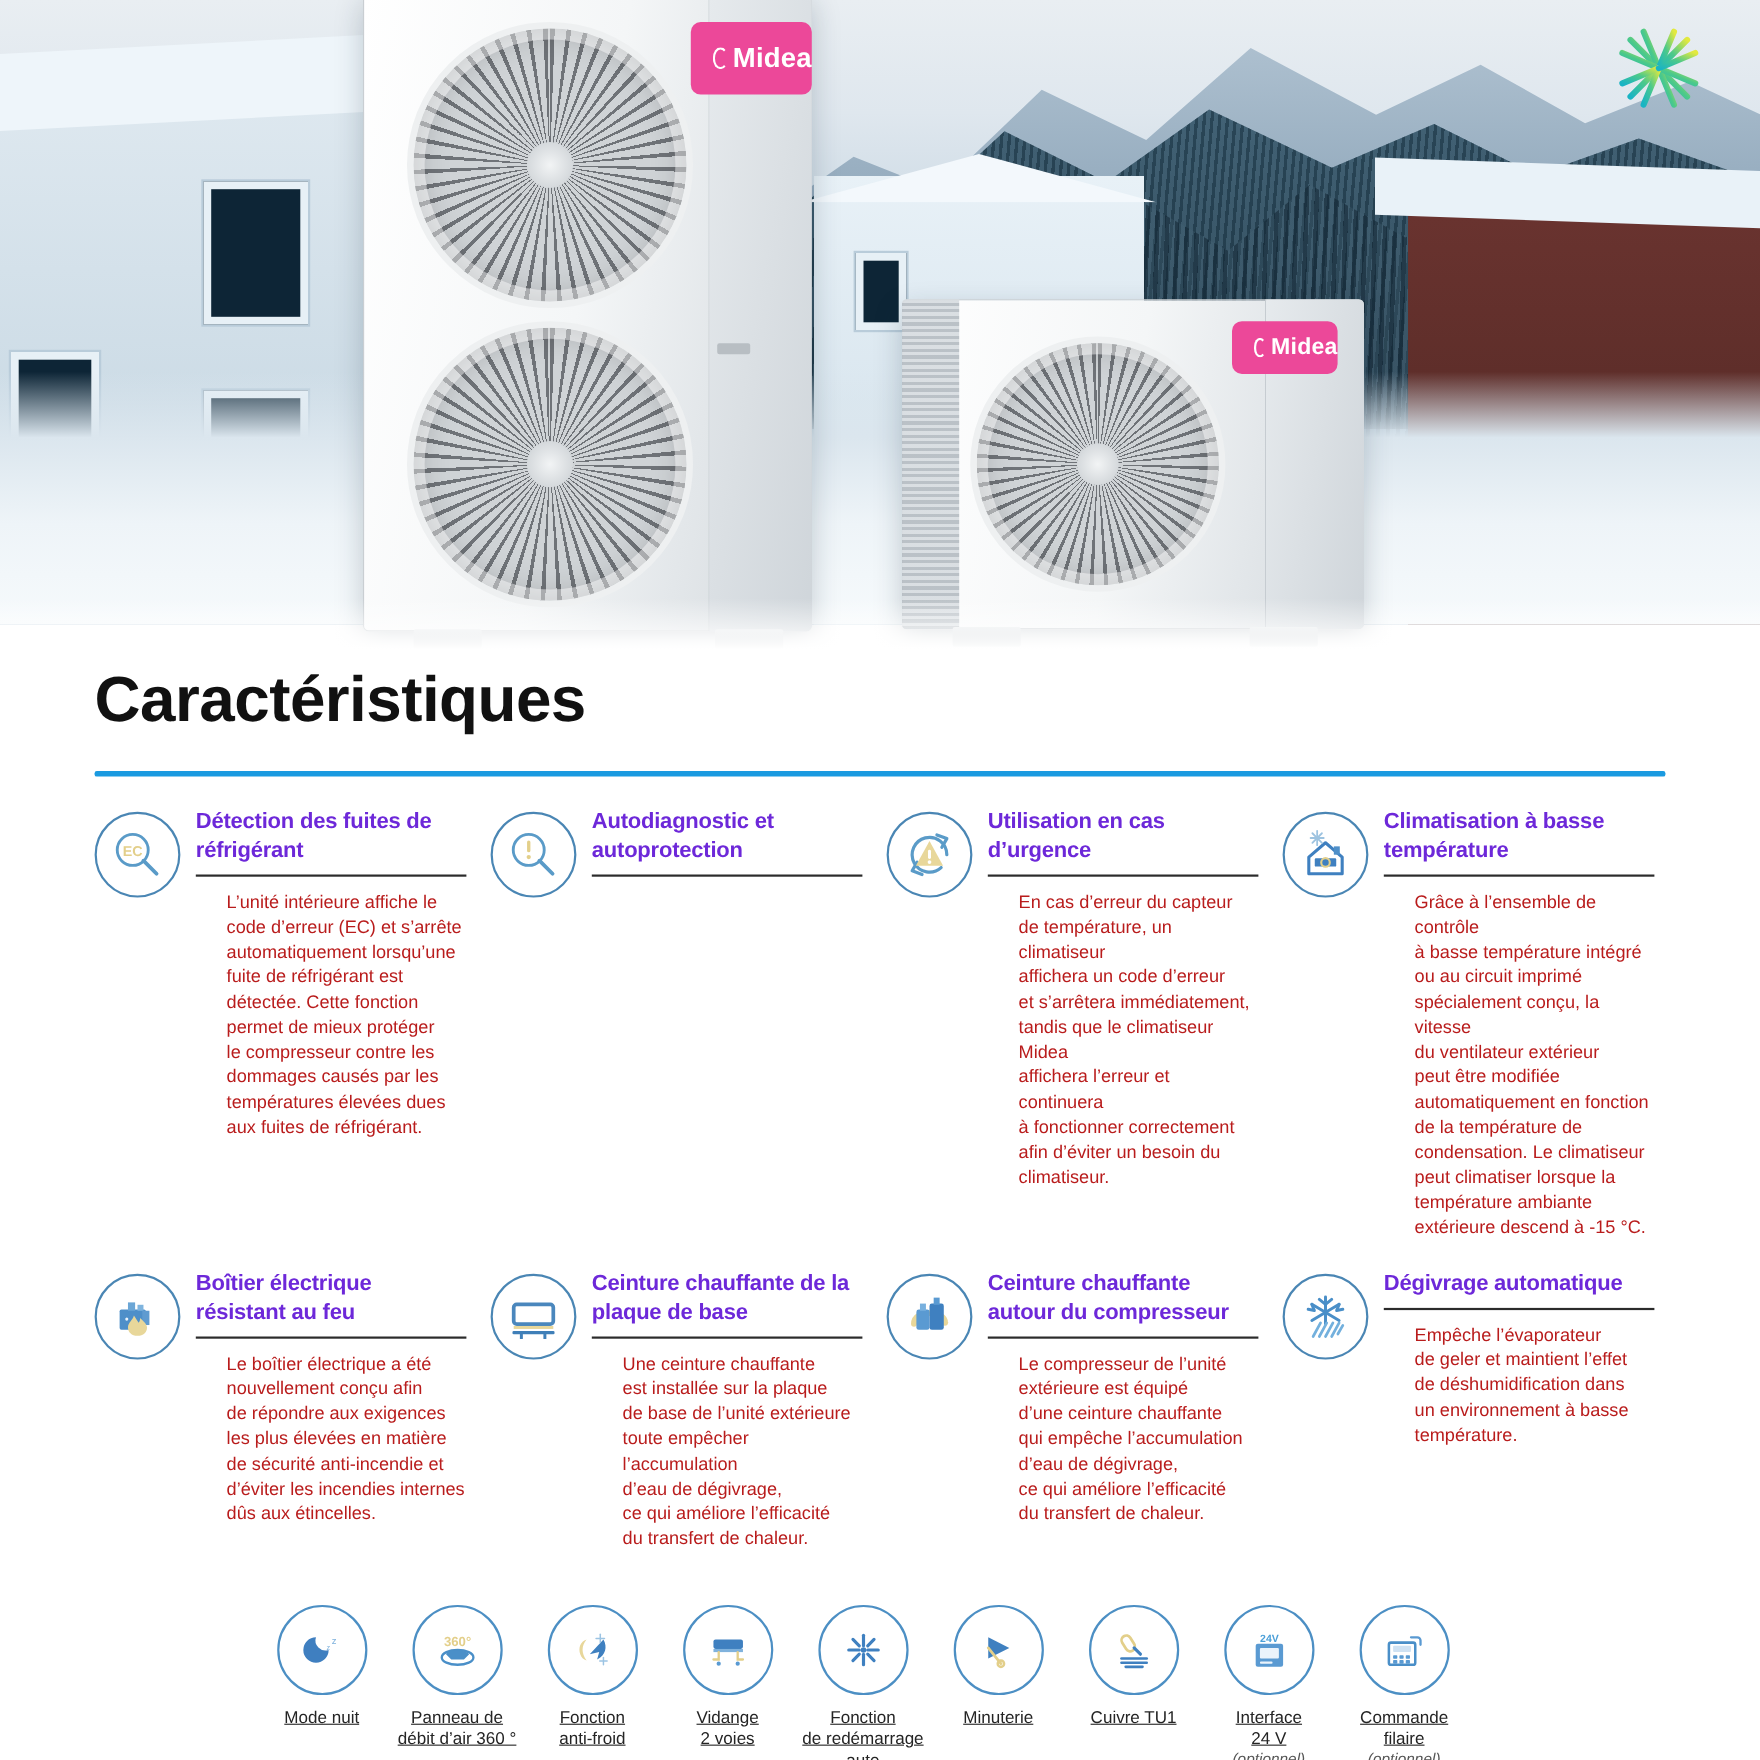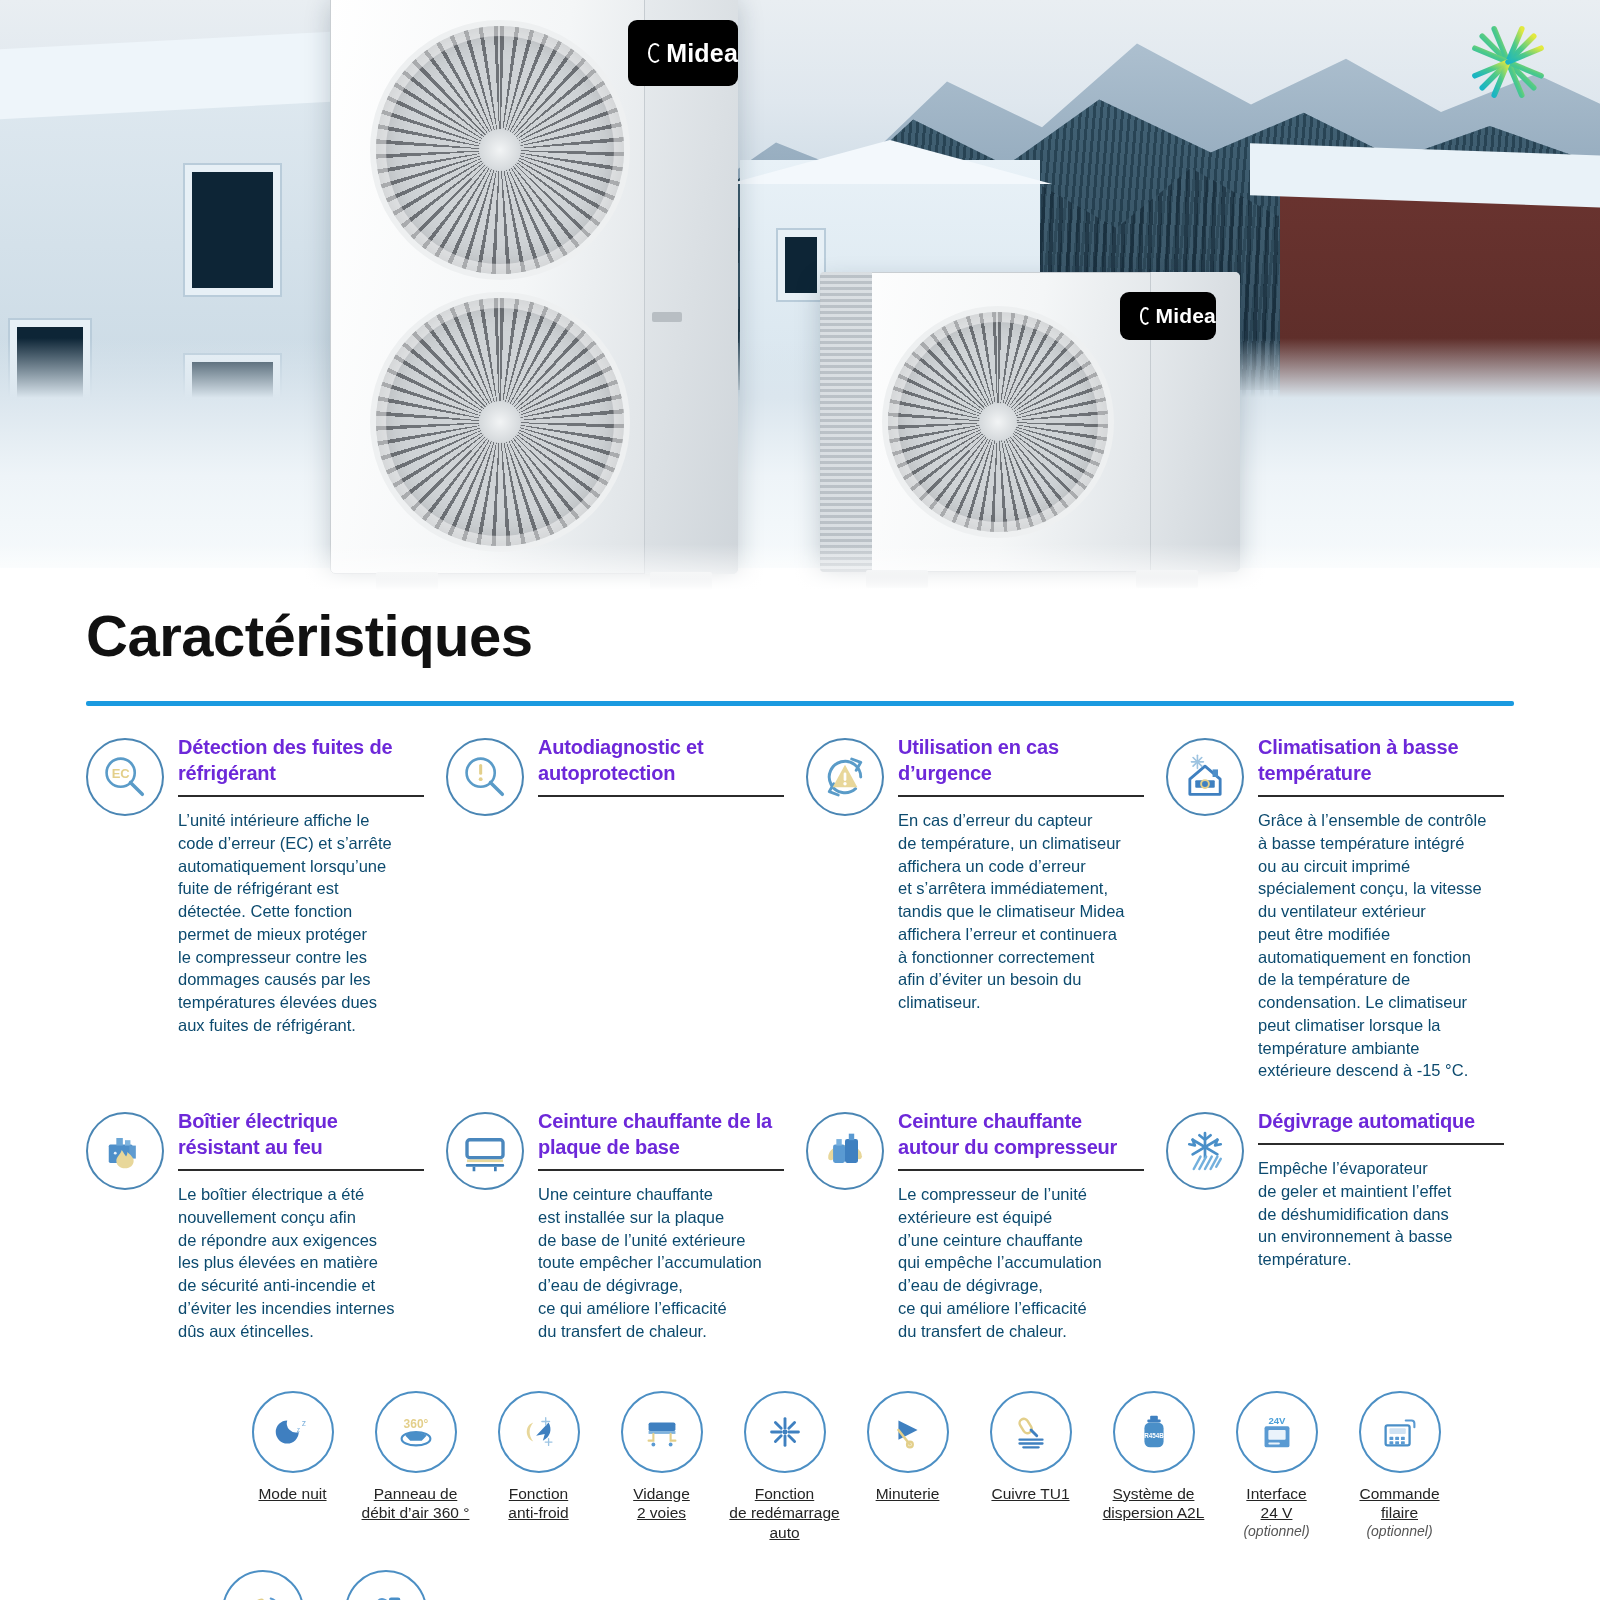--- a/index.html
+++ b/index.html
@@ -55,39 +55,39 @@
   .grille{position:absolute;border-radius:50%;
     background:
       repeating-conic-gradient(from 0deg,#6f7378 0deg 2deg,#cfd3d6 2deg 7deg),
       radial-gradient(circle,#9aa0a5,#d7dbde);
     border:6px solid #eef0f1;
     box-shadow:inset 0 0 0 10px rgba(255,255,255,.45), inset 0 0 30px rgba(0,0,0,.25);}
   .hub{position:absolute;border-radius:50%;background:radial-gradient(circle,#f2f4f5,#c8cdd1);}
   .foot{position:absolute;bottom:-16px;width:62px;height:18px;background:linear-gradient(180deg,#e7eaec,#b9bfc4);border-radius:2px;}
   .sidefins{position:absolute;left:0;top:0;width:52px;height:100%;
     background:repeating-linear-gradient(180deg,#d8dde1 0 3px,#b7bec4 3px 6px);border-radius:4px 0 0 4px;opacity:.95;}
-  .logo-chip{position:absolute;background:#000000;border-radius:9px;display:flex;align-items:center;justify-content:center;gap:4px;color:#fff;font-weight:700;letter-spacing:.2px;padding-left:20px;}
+  .logo-chip{position:absolute;background:#ec4899;border-radius:9px;display:flex;align-items:center;justify-content:center;gap:4px;color:#fff;font-weight:700;letter-spacing:.2px;padding-left:20px;}
   .logo-ring{width:.82em;height:.82em;border:2.2px solid #fff;border-radius:50%;border-right-color:transparent;display:inline-block;}
 
   
   .burst{position:absolute;right:46px;top:16px;width:92px;height:92px;}
 
   
   .content{position:absolute;left:0;top:568px;width:1600px;}
   .page-title{margin:34px 0 0 86px;font-size:58px;font-weight:700;letter-spacing:-.5px;color:#111;}
   .rule{margin:32px 86px 0 86px;height:5px;background:#1a9ae0;border-radius:2px;}
 
   .grid{display:grid;grid-template-columns:repeat(4,360px);margin:28px 0 0 86px;column-gap:0;}
   .feat{display:flex;gap:14px;padding-right:22px;margin-bottom:26px;}
   .feat-icon{flex:0 0 78px;width:78px;height:78px;border-radius:50%;border:2.5px solid #4a86b4;
     display:flex;align-items:center;justify-content:center;background:#fff;margin-top:4px;}
   .feat-body{flex:1;min-width:0;}
   .feat-title{font-size:20px;font-weight:700;line-height:1.3;color:#6d28d9;letter-spacing:-.2px;}
   .feat-sep{height:2px;background:#2b2b2b;margin:9px 0 12px 0;}
-  .feat-text{font-size:16.5px;line-height:1.38;color:#0c4a6e;white-space:pre-line;}
+  .feat-text{font-size:16.5px;line-height:1.38;color:#b91c1c;white-space:pre-line;margin-left:28px;}
 
   
   .badges{margin:22px 0 0 86px;width:1430px;}
   .badge-row{display:flex;align-items:flex-start;}
   .badge{width:123px;display:flex;flex-direction:column;align-items:center;text-align:center;}
   .badge-ic{width:82px;height:82px;border-radius:50%;border:2px solid #4c8fc4;display:flex;align-items:center;justify-content:center;background:#fff;}
   .badge-lbl{margin-top:11px;font-size:15.5px;line-height:1.26;color:#242424;white-space:pre-line;text-decoration:underline;}
   .badge-opt{font-size:14px;font-style:italic;color:#555;line-height:1.26;}
   .row2{margin-top:28px;margin-left:115px;}
 </style>
@@ -496,32 +496,20 @@
             <g stroke="#3f80c0" stroke-width="2.4" stroke-linecap="round">
               <line x1="12" y1="32" x2="36" y2="32"></line>
                 <line x1="12" y1="36" x2="36" y2="36"></line>
                 <line x1="16" y1="40" x2="32" y2="40"></line>
             </g>
           </svg>
         </div>
         <div class="badge-lbl">Cuivre TU1</div>
       </div>
 
-      <div class="badge">
-        <div class="badge-ic">
-          <svg viewBox="0 0 48 48" width="46" height="46">
-            <rect x="20" y="7" width="8" height="5" rx="1" fill="#3f80c0"></rect>
-            <rect x="17" y="11" width="14" height="3" rx="1.2" fill="#3f80c0"></rect>
-            <rect x="14" y="14" width="20" height="26" rx="6" fill="#4a8fc8"></rect>
-            <text x="24" y="30" font-size="6.6" font-weight="700" text-anchor="middle" fill="#ffffff" font-family="Liberation Sans, sans-serif">R454B</text>
-          </svg>
-        </div>
-        <div class="badge-lbl">Système de
-dispersion A2L</div>
-      </div>
 
       <div class="badge">
         <div class="badge-ic">
           <svg viewBox="0 0 48 48" width="46" height="46">
             <text x="24" y="16" font-size="10" font-weight="700" text-anchor="middle" fill="#4a9fd8" font-family="Liberation Sans, sans-serif">24V</text>
             <rect x="11" y="18" width="26" height="22" rx="2" fill="#5a9ad2"></rect>
             <rect x="15" y="22" width="18" height="10" rx="1" fill="#eaf3fb"></rect>
             <rect x="15" y="35" width="12" height="2" rx="1" fill="#eaf3fb"></rect>
           </svg>
         </div>

